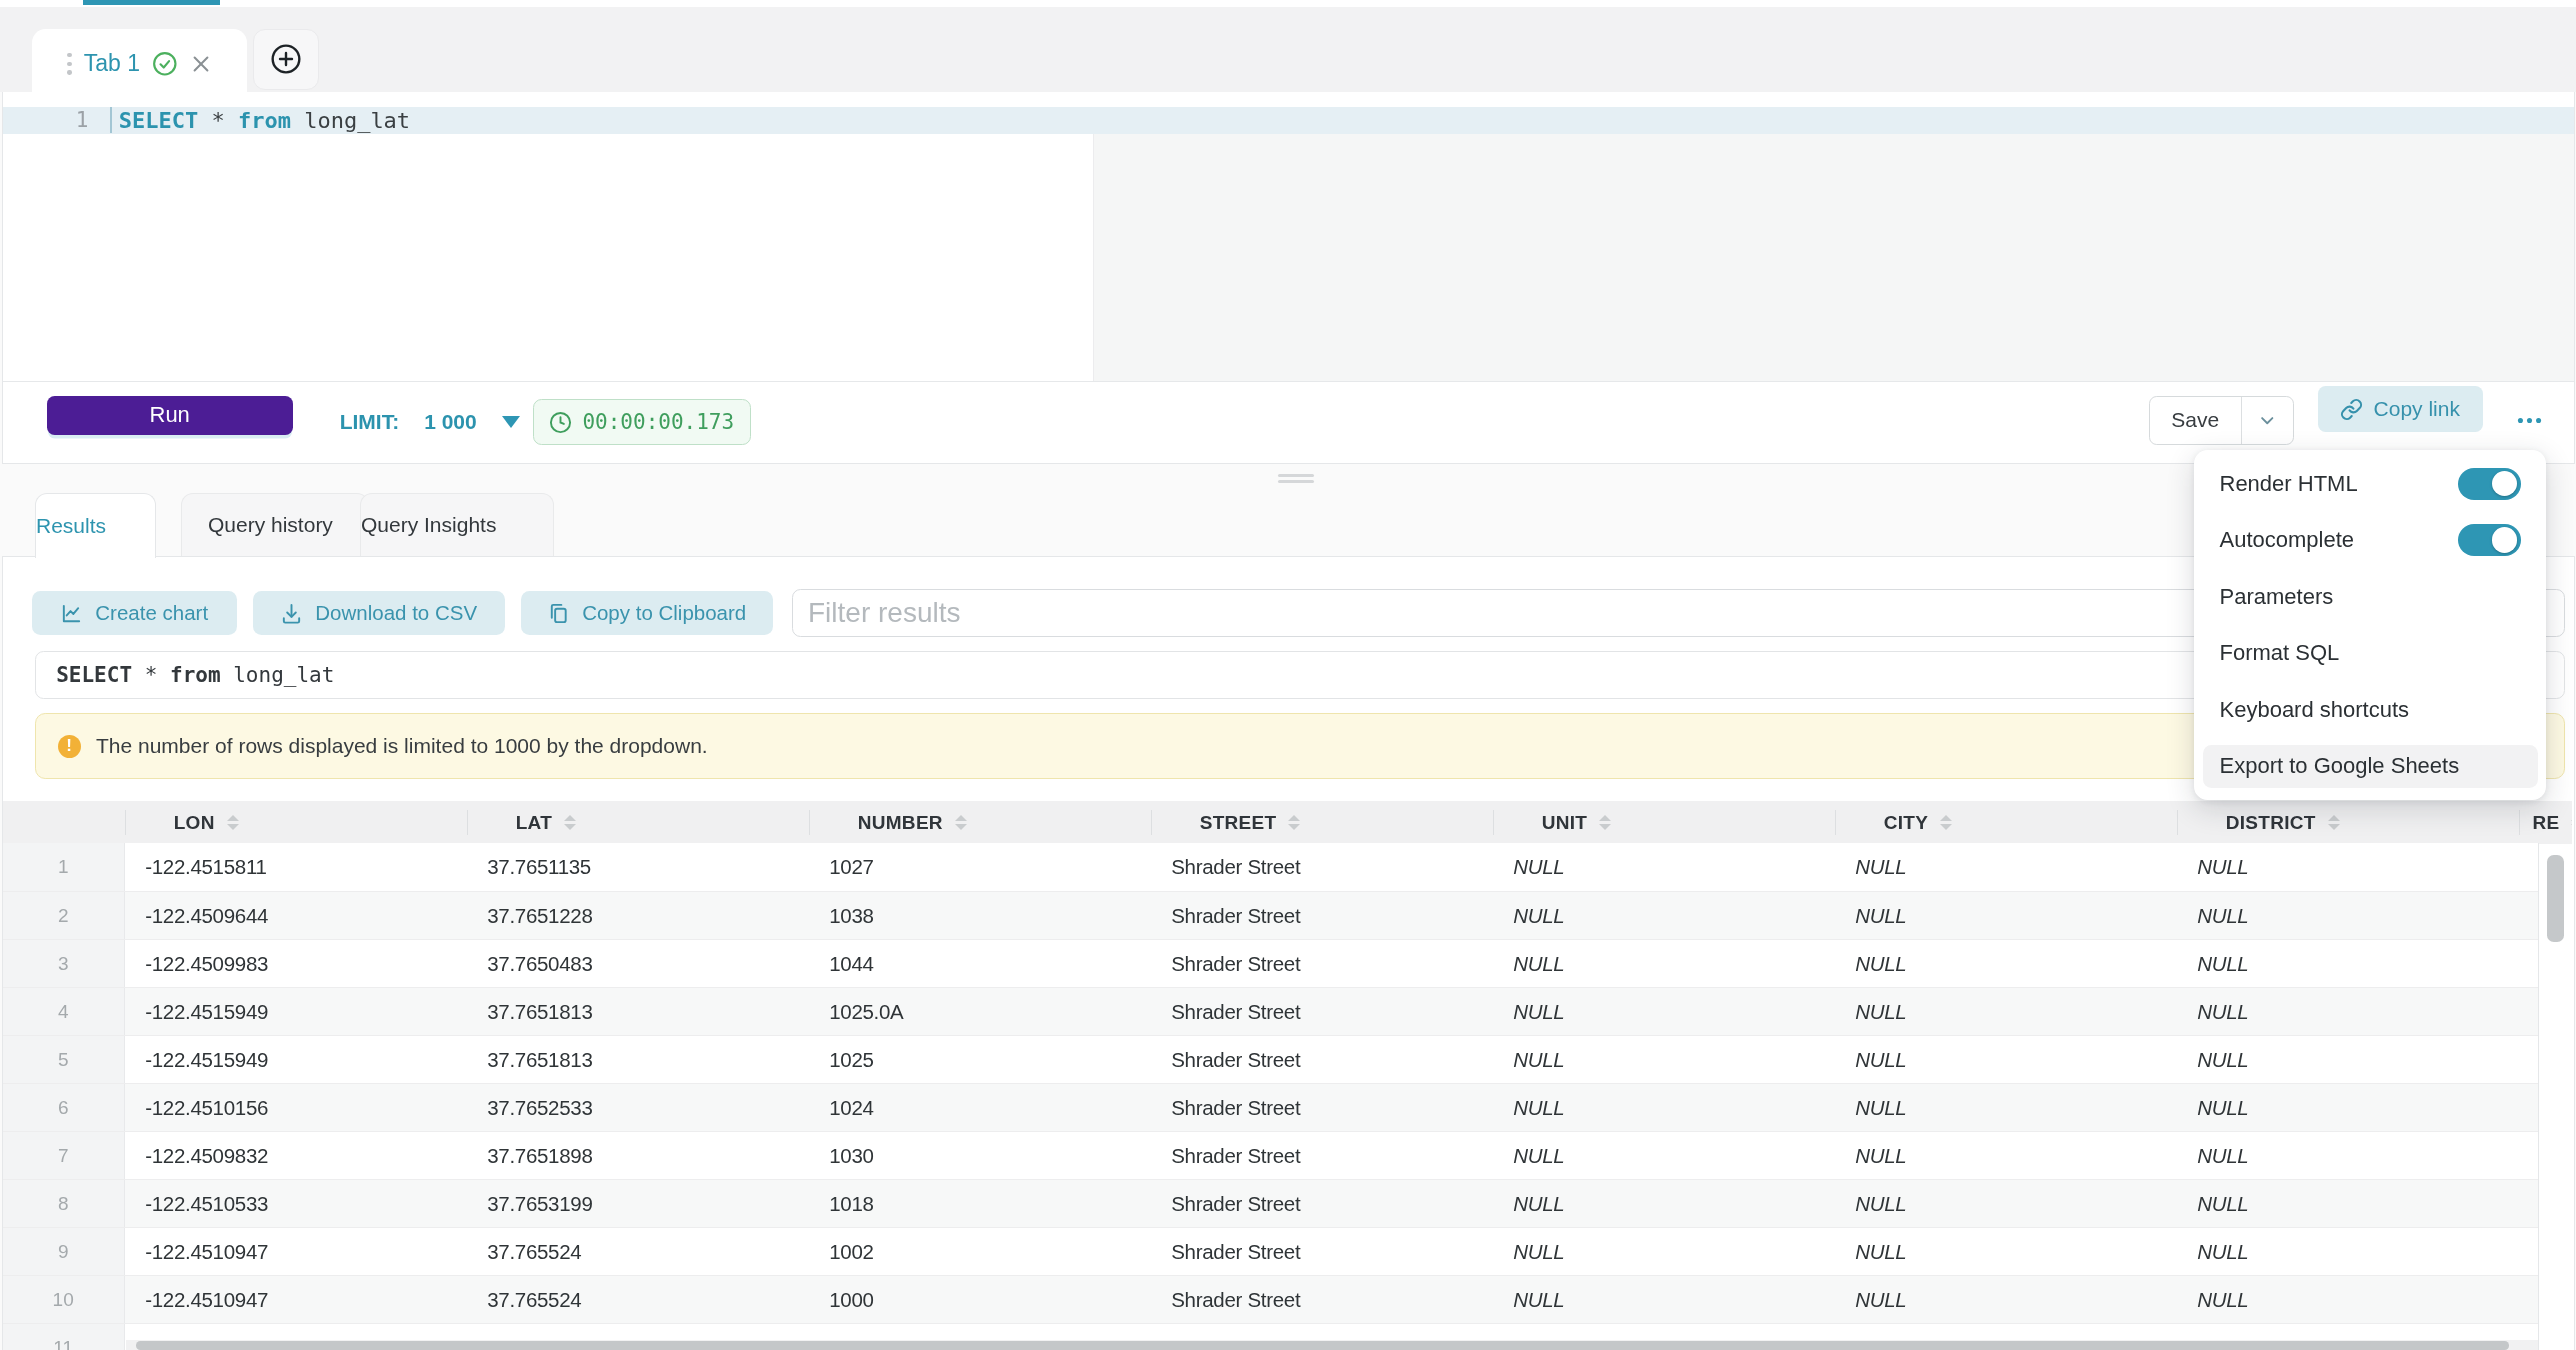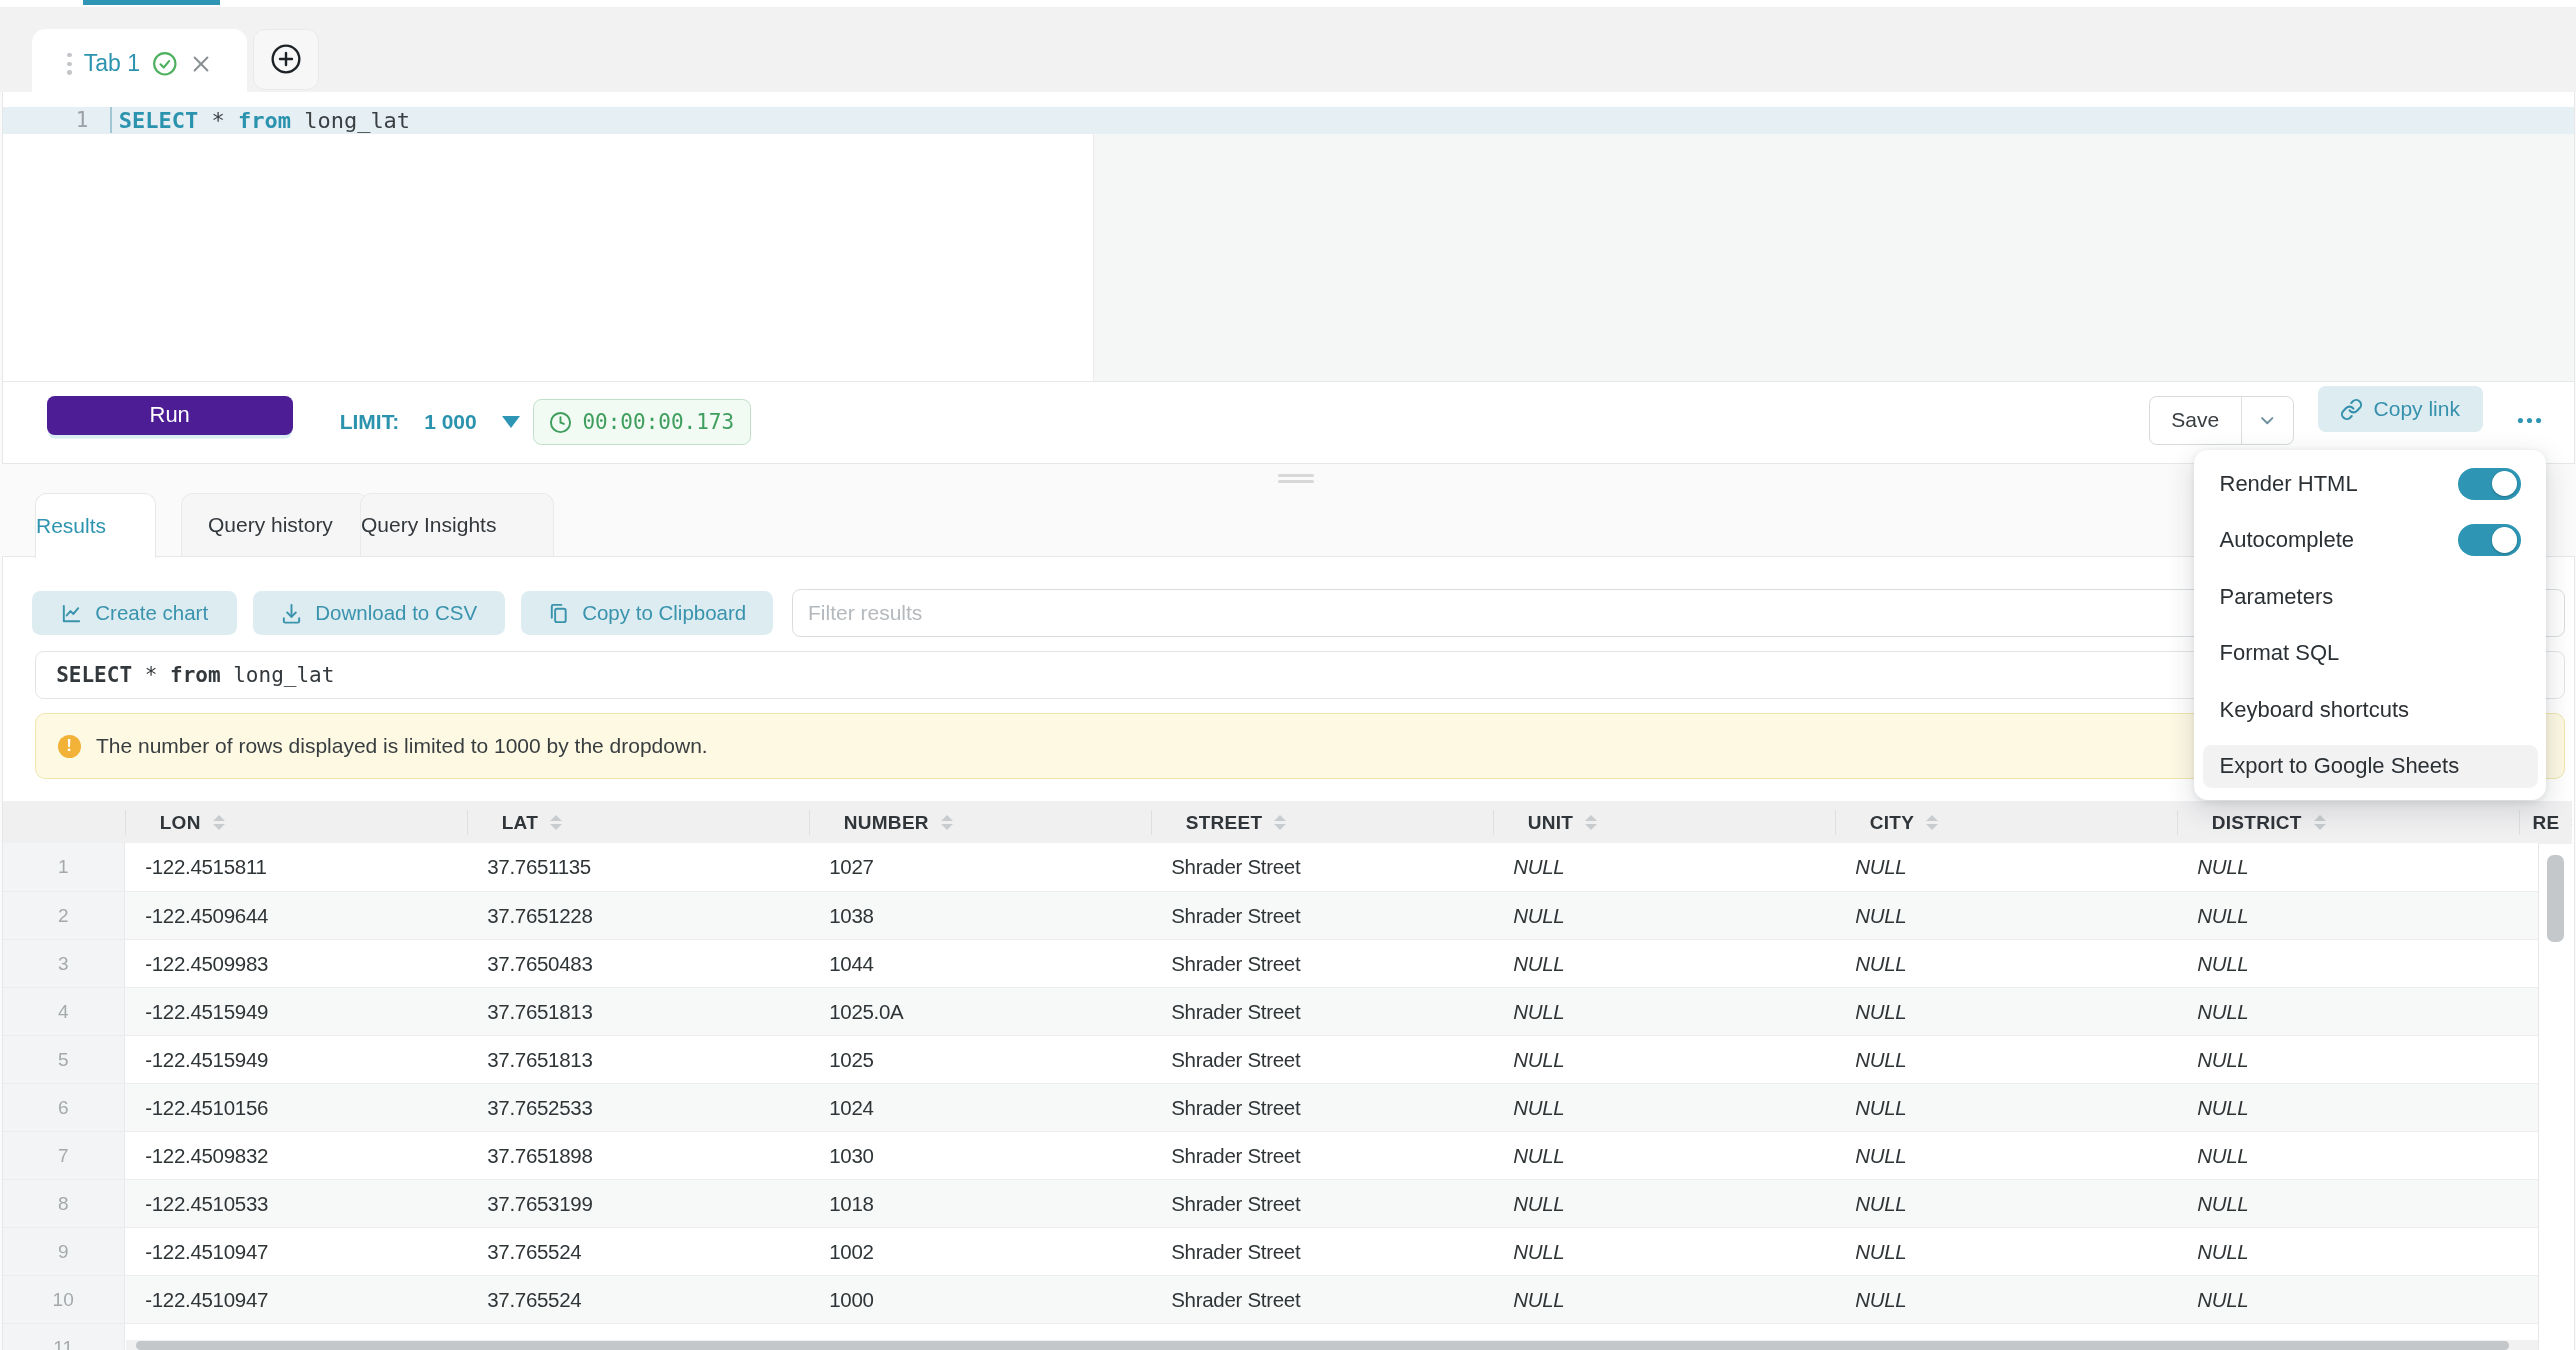--- a/index.html
+++ b/index.html
@@ -66,36 +66,36 @@
   .rtab.active{background:#fff;border:0.9px solid #e5e7e9;border-bottom:none;color:#2d94af;z-index:3;height:65px;}
   .rtab.inactive{background:#f6f6f7;border:0.9px solid #e9eaeb;border-bottom:none;color:#33383c;z-index:1;}
 
   
   #results-panel{left:1.7px;top:556px;width:2573px;height:794px;background:#fff;
                  border:0.9px solid #e5e7e9;border-bottom:none;z-index:2;}
   .action-btn{position:absolute;top:34px;height:44px;background:#dcecf1;border:none;border-radius:8.5px;
               display:flex;align-items:center;justify-content:center;gap:12px;color:#3a93ad;
               font-size:20.5px;font-weight:500;font-family:inherit;cursor:pointer;}
   #filter-input{left:789px;top:32px;width:1773px;height:48px;border:1.7px solid #d9dcdf;border-radius:8.5px;
-                font-size:21px;font-family:inherit;color:#33383c;padding:0 15.3px;outline:none;}
+                font-size:28px;font-family:inherit;color:#33383c;padding:0 15.3px;outline:none;}
   #filter-input::placeholder{color:#b4b9bd;}
   #sql-preview{left:32px;top:94px;width:2530px;height:48px;border:1.7px solid #e2e4e6;border-radius:8.5px;
                display:flex;align-items:center;padding:0 20.5px;white-space:pre;
                font-family:"DejaVu Sans Mono",monospace;font-size:21px;color:#33383c;}
   #sql-preview b{font-weight:bold;}
   #warn-banner{left:32px;top:156px;width:2530px;height:66px;background:#fdf9e3;border:1.7px solid #efe5ad;
                border-radius:10.2px;display:flex;align-items:center;gap:15.3px;padding:0 22px;}
   #warn-icon{width:23px;height:23px;border-radius:50%;background:#f2b137;color:#fff;font-weight:bold;
              font-size:17px;display:flex;align-items:center;justify-content:center;flex:0 0 auto;}
   #warn-text{font-size:21px;color:#383d40;}
 
   
   #thead{left:0;top:244px;width:2569px;height:43px;background:#f0f0f1;display:grid;
          grid-template-columns:122px repeat(7,342px) minmax(0,1fr);align-items:center;overflow:hidden;}
-  .th{display:flex;align-items:center;gap:12px;padding-left:34px;border-left:0.9px solid #dddfe1;
+  .th{display:flex;align-items:center;gap:12px;padding-left:48px;border-left:0.9px solid #dddfe1;
       height:25.6px;font-size:19px;font-weight:700;color:#30353a;letter-spacing:0.3px;cursor:pointer;
       overflow:hidden;white-space:nowrap;}
   .th:first-child{border-left:none;}
   .th:last-child{padding-left:12.8px;}
   .sort{display:flex;flex-direction:column;gap:2.6px;}
   .sort i{width:0;height:0;border-left:6px solid transparent;border-right:6px solid transparent;}
   .sort .up{border-bottom:6.8px solid #c9ccce;}
   .sort .dn{border-top:6.8px solid #c9ccce;}
   #tbody{left:0;top:286px;width:2536px;height:508px;overflow:hidden;border-right:0.9px solid #e5e7e9;}
   .tr{display:grid;grid-template-columns:122px repeat(7,342px) minmax(0,1fr);height:48px;

